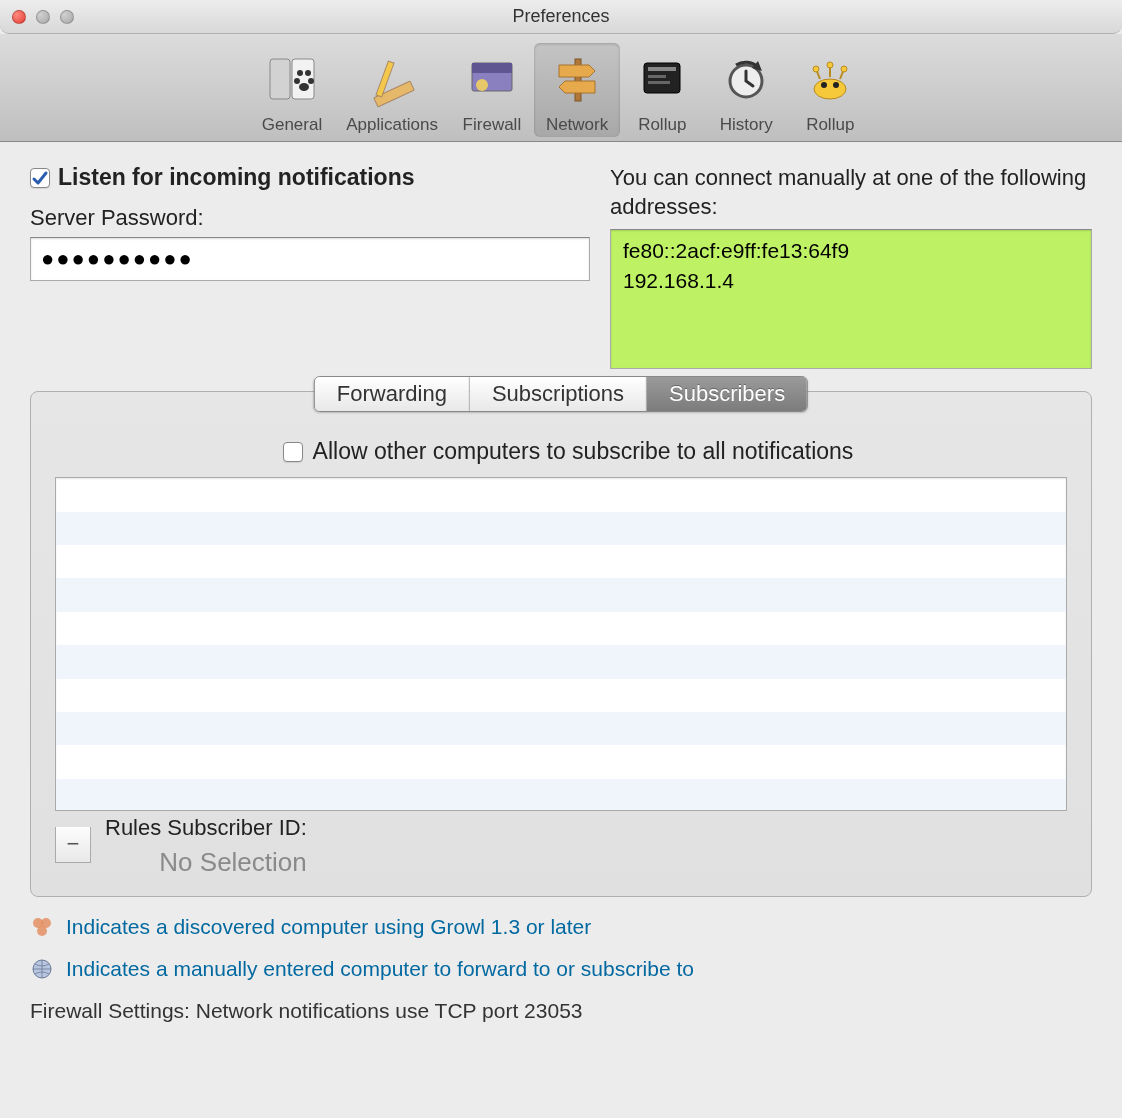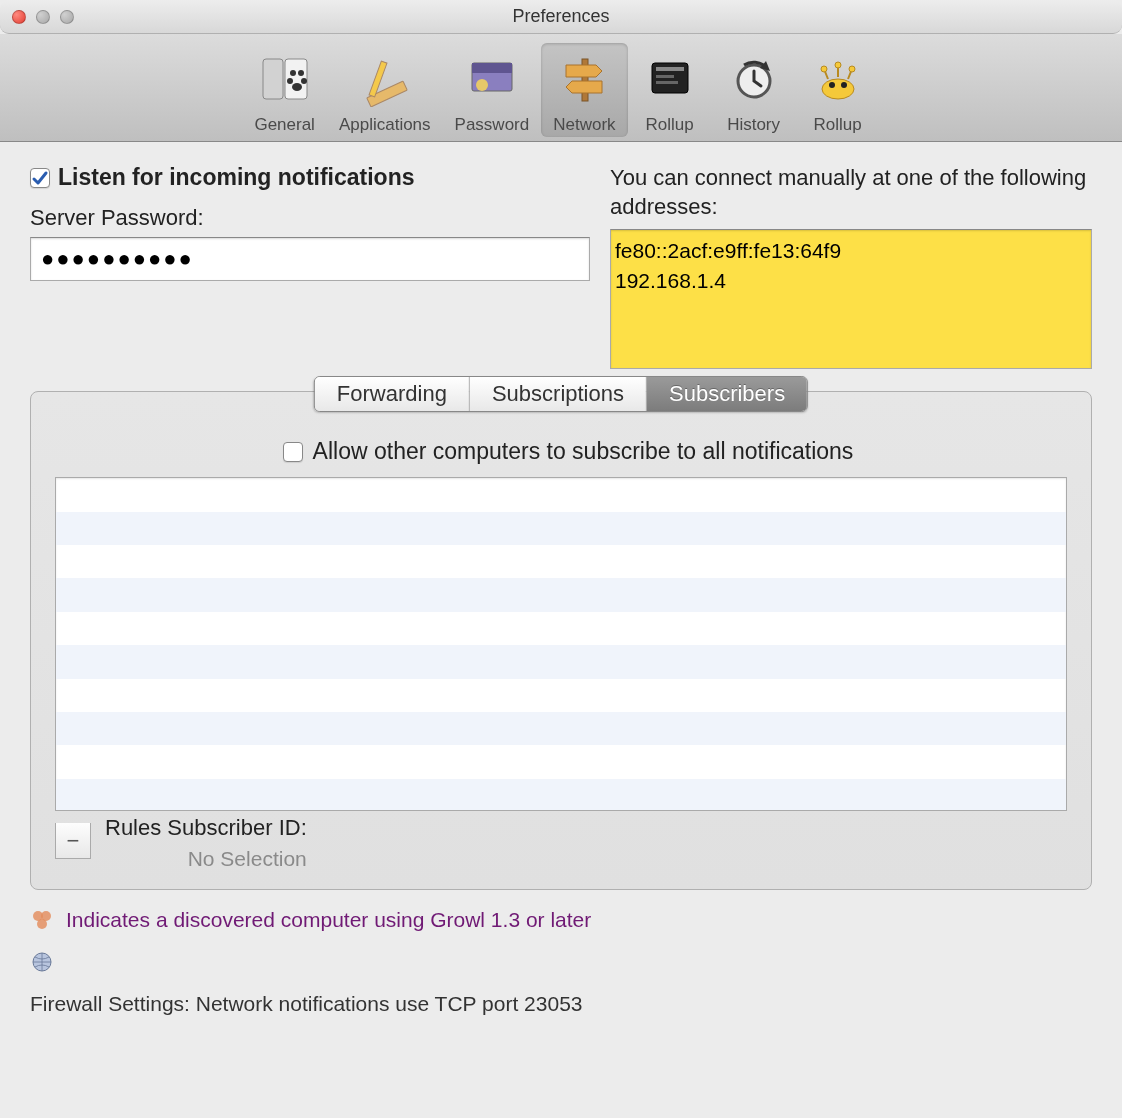--- a/index.html
+++ b/index.html
@@ -75,22 +75,22 @@
 
 .field-label { font-size: 22px; color: #222; margin-bottom: 6px; margin-top: 12px; }
 .text-input {
   width: 100%; height: 44px; border: 1px solid #aaa; border-top-color: #888;
   border-radius: 0; background: #fff; padding: 6px 10px; font-size: 22px;
   box-shadow: inset 0 1px 2px rgba(0,0,0,0.15);
   letter-spacing: 2px;
 }
 .right-label { font-size: 22px; color: #222; margin-bottom: 8px; line-height: 1.3; }
 .addr-box {
-  border: 1px solid #aaa; border-top-color: #888; background: #fde047;
-  height: 140px; padding: 6px 4px; font-size: 21px; line-height: 1.4;
+  border: 1px solid #aaa; border-top-color: #888; background: #bef264;
+  height: 140px; padding: 6px 12px; font-size: 21px; line-height: 1.4;
   box-shadow: inset 0 1px 2px rgba(0,0,0,0.15);
 }
 
 
 .tab-panel {
   margin-top: 22px;
   border: 1px solid #b0b0b0;
   border-radius: 8px;
   background: linear-gradient(to bottom, #e6e6e6, #e0e0e0);
   position: relative;
@@ -127,24 +127,24 @@
 
 .footer-row { display: flex; align-items: center; margin-top: 0; }
 .remove-btn {
   width: 36px; height: 36px; border: 1px solid #aaa; border-top: none;
   background: linear-gradient(to bottom, #fdfdfd, #e8e8e8);
   display: flex; align-items: center; justify-content: center;
   font-size: 22px; color: #555; cursor: pointer;
 }
 .rules-wrap { margin-left: 14px; display: flex; flex-direction: column; text-align: right; }
 .rules-label { font-size: 22px; color: #222; margin-top: 4px; }
-.no-sel { font-size: 21px; color: #8a8a8a; margin-top: 6px; margin-left: 0; }
+.no-sel { font-size: 26px; color: #8a8a8a; margin-top: 6px; margin-left: 0; }
 
 .legend { margin-top: 14px; }
-.legend-row { display: flex; align-items: center; gap: 12px; margin: 18px 0; font-size: 21px; color: #701a75; }
+.legend-row { display: flex; align-items: center; gap: 12px; margin: 18px 0; font-size: 21px; color: #0369a1; }
 .legend-icon { width: 24px; height: 24px; }
 .firewall { font-size: 21px; color: #333; margin-top: 10px; }
 </style>
 </head>
 <body>
 
 <div class="window">
 
   <div class="titlebar">
     <div class="traffic-lights">
@@ -180,21 +180,21 @@
       <span class="toolbar-label">Applications</span>
     </div>
     <div class="toolbar-item">
       <div class="toolbar-icon">
         <svg viewBox="0 0 56 56">
             <rect x="8" y="12" width="40" height="28" rx="2" fill="#8a7fbf" stroke="#666"></rect>
             <rect x="8" y="12" width="40" height="10" fill="#5f5590"></rect>
             <circle cx="18" cy="34" r="6" fill="#e6c86a"></circle>
           </svg>
       </div>
-      <span class="toolbar-label">Password</span>
+      <span class="toolbar-label">Firewall</span>
     </div>
     <div class="toolbar-item selected">
       <div class="toolbar-icon">
         <svg viewBox="0 0 56 56">
             <rect x="26" y="8" width="6" height="42" fill="#b07838" stroke="#7a5528"></rect>
             <polygon points="10,14 40,14 46,20 40,26 10,26" fill="#e6a94b" stroke="#a8732e"></polygon>
             <polygon points="46,30 16,30 10,36 16,42 46,42" fill="#e6a94b" stroke="#a8732e"></polygon>
           </svg>
       </div>
       <span class="toolbar-label">Network</span>
@@ -303,17 +303,18 @@
             <circle cx="16" cy="8" r="5" fill="#e48b5a" opacity="0.8"></circle>
             <circle cx="12" cy="16" r="5" fill="#e48b5a" opacity="0.8"></circle>
           </svg>
         <span>Indicates a discovered computer using Growl 1.3 or later</span>
       </div>
       <div class="legend-row">
         <svg class="legend-icon" viewBox="0 0 24 24">
             <circle cx="12" cy="12" r="9" fill="#b8c5de" stroke="#6a7a99"></circle>
             <path d="M3 12 h18 M12 3 v18 M5 7 q7 4 14 0 M5 17 q7 -4 14 0" stroke="#6a7a99" fill="none" stroke-width="0.8"></path>
           </svg>
+        <span>Indicates a manually entered computer to forward to or subscribe to</span>
       </div>
       <div class="firewall">Firewall Settings: Network notifications use TCP port 23053</div>
     </div>
   </div>
 </div>
 
 </body></html>

